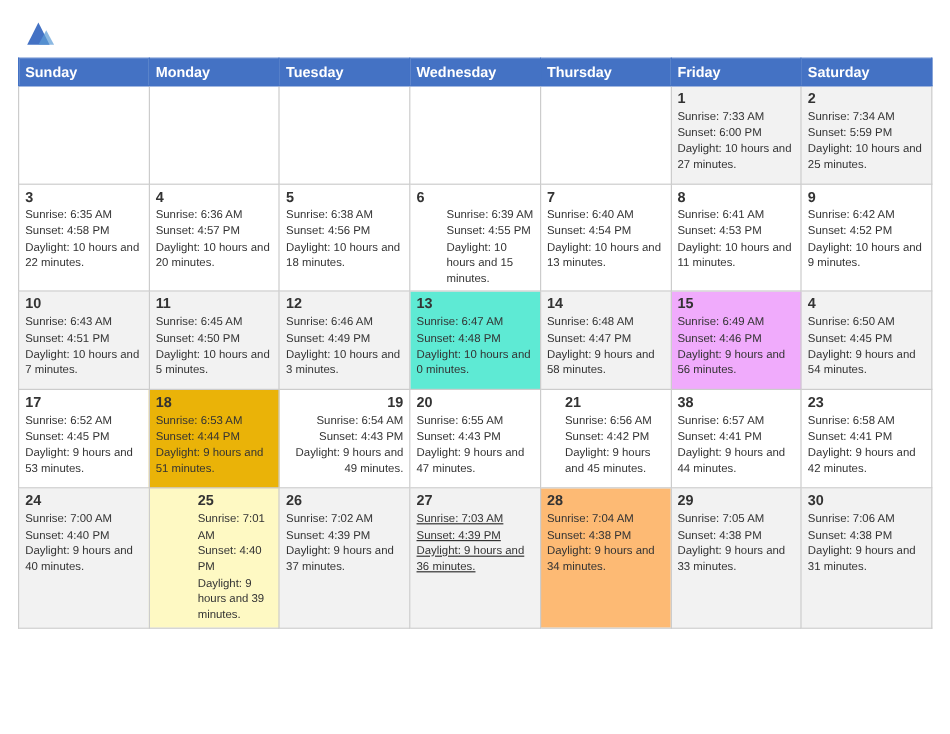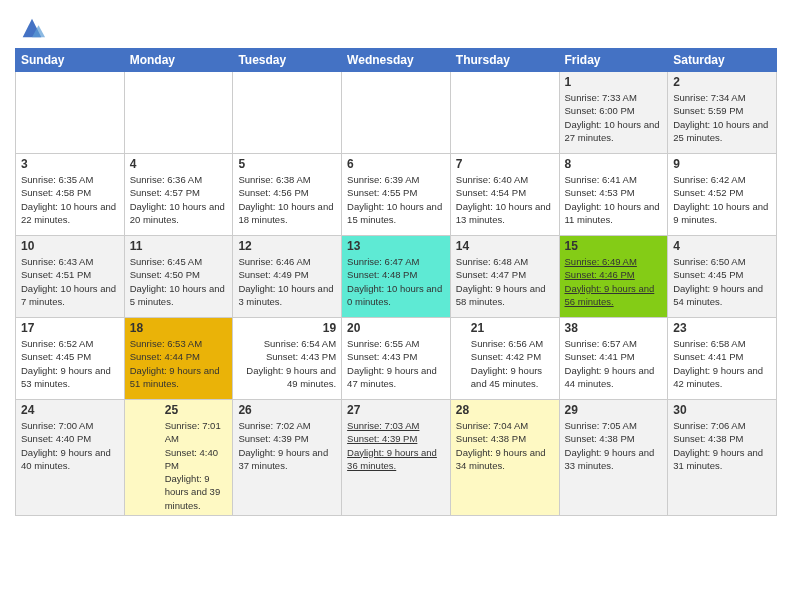--- a/index.html
+++ b/index.html
@@ -155,21 +155,21 @@
 Daylight: 10 hours and 20 minutes.</div>
           </td>
           <td style="background: rgb(255, 255, 255);">
             <span class="day-number">5</span>
             <div class="day-info" style="white-space: pre-line;">Sunrise: 6:38 AM
 Sunset: 4:56 PM
 Daylight: 10 hours and 18 minutes.</div>
           </td>
           <td style="background: rgb(255, 255, 255);">
             <span class="day-number">6</span>
-            <div class="day-info" style="white-space: pre-line;">Sunrise: 6:39 AM
+            <div class="day-info" style="white-space: pre-line; margin-left: 25px;">Sunrise: 6:39 AM
 Sunset: 4:55 PM
 Daylight: 10 hours and 15 minutes.</div>
           </td>
           <td style="background: rgb(255, 255, 255);">
             <span class="day-number">7</span>
             <div class="day-info" style="white-space: pre-line;">Sunrise: 6:40 AM
 Sunset: 4:54 PM
 Daylight: 10 hours and 13 minutes.</div>
           </td>
           <td style="background: rgb(255, 255, 255);">
@@ -209,23 +209,23 @@
             <div class="day-info" style="white-space: pre-line;">Sunrise: 6:47 AM
 Sunset: 4:48 PM
 Daylight: 10 hours and 0 minutes.</div>
           </td>
           <td style="background: rgb(242, 242, 242);">
             <span class="day-number">14</span>
             <div class="day-info" style="white-space: pre-line;">Sunrise: 6:48 AM
 Sunset: 4:47 PM
 Daylight: 9 hours and 58 minutes.</div>
           </td>
-          <td style="background: #84cc16;">
+          <td style="background: #f0abfc;">
             <span class="day-number">15</span>
-            <div class="day-info" style="white-space: pre-line; text-decoration: underline;">Sunrise: 6:49 AM
+            <div class="day-info" style="white-space: pre-line;">Sunrise: 6:49 AM
 Sunset: 4:46 PM
 Daylight: 9 hours and 56 minutes.</div>
           </td>
           <td style="background: rgb(242, 242, 242);">
             <span class="day-number">4</span>
             <div class="day-info" style="white-space: pre-line;">Sunrise: 6:50 AM
 Sunset: 4:45 PM
 Daylight: 9 hours and 54 minutes.</div>
           </td>
         </tr>
@@ -291,21 +291,21 @@
             <div class="day-info" style="white-space: pre-line;">Sunrise: 7:02 AM
 Sunset: 4:39 PM
 Daylight: 9 hours and 37 minutes.</div>
           </td>
           <td style="background: rgb(242, 242, 242);">
             <span class="day-number">27</span>
             <div class="day-info" style="white-space: pre-line; text-decoration: underline;">Sunrise: 7:03 AM
 Sunset: 4:39 PM
 Daylight: 9 hours and 36 minutes.</div>
           </td>
-          <td style="background: #fef9c3;">
+          <td style="background: #fdba74;">
             <span class="day-number">28</span>
             <div class="day-info" style="white-space: pre-line;">Sunrise: 7:04 AM
 Sunset: 4:38 PM
 Daylight: 9 hours and 34 minutes.</div>
           </td>
           <td style="background: rgb(242, 242, 242);">
             <span class="day-number">29</span>
             <div class="day-info" style="white-space: pre-line;">Sunrise: 7:05 AM
 Sunset: 4:38 PM
 Daylight: 9 hours and 33 minutes.</div>

